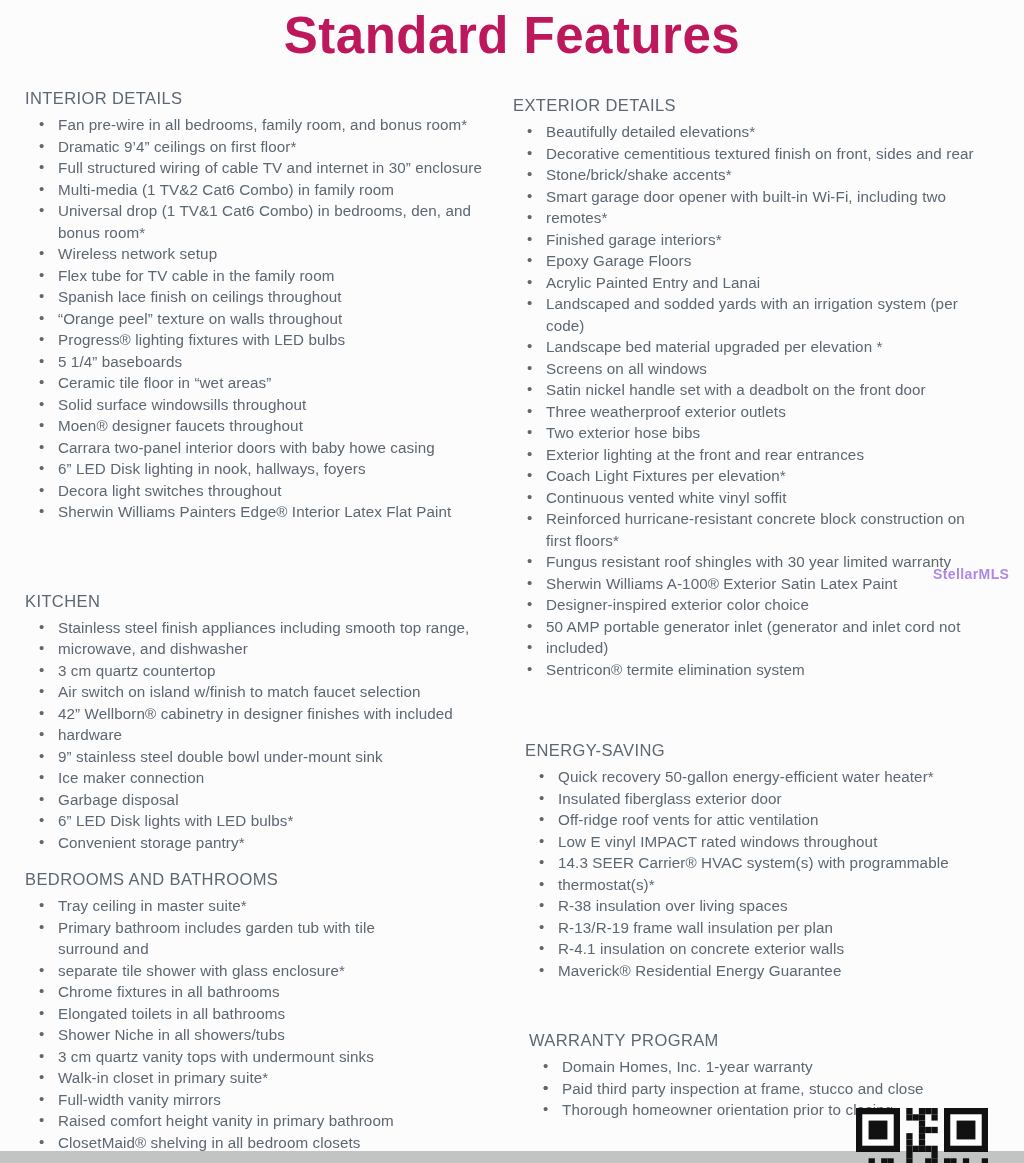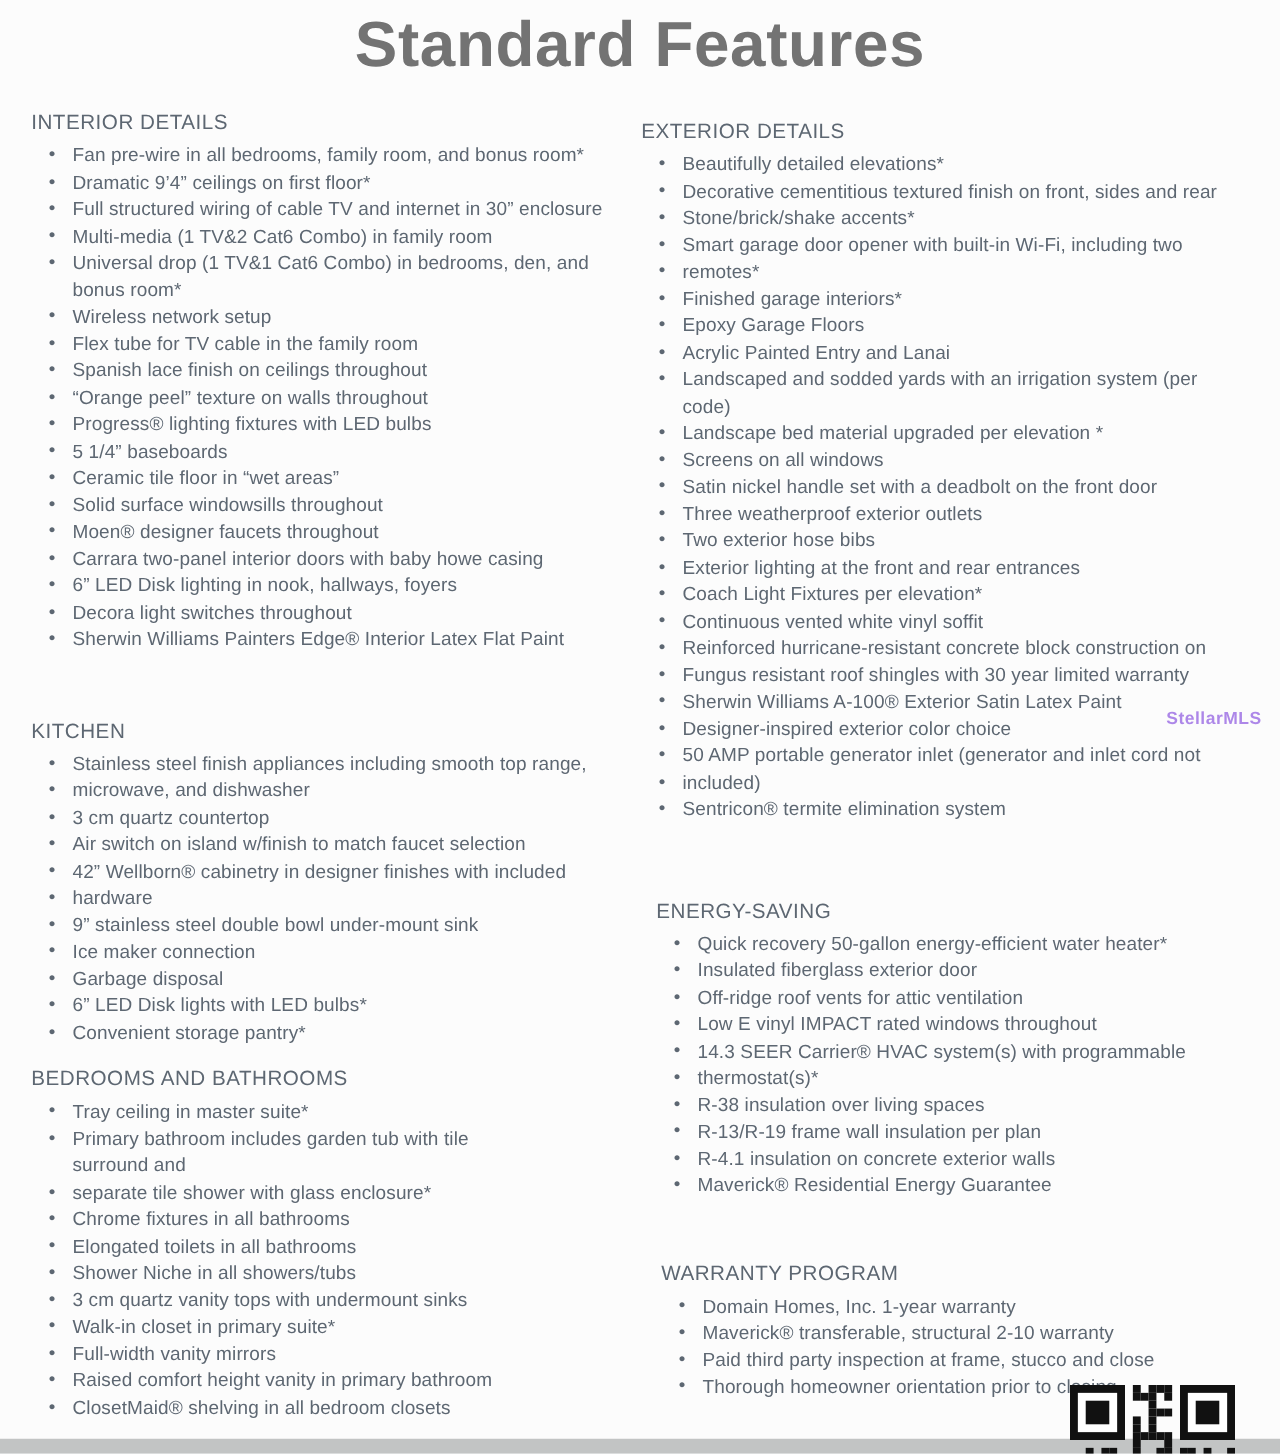--- a/index.html
+++ b/index.html
@@ -6,36 +6,36 @@
   body{
     width:1024px;height:1163px;position:relative;overflow:hidden;
     background:#fcfcfc;
     font-family:"Liberation Sans", sans-serif;
     color:#5d6772;
   }
   .title{
     position:absolute;top:6px;left:0;width:100%;
     text-align:center;margin:0;
     font-size:51px;font-weight:bold;letter-spacing:0.5px;
-    color:#737373;
+    color:#be185d;
   }
   .col{position:absolute;}
   .col-left{left:25px;top:88px;width:484px;}
   .col-right{left:513px;top:95px;width:505px;}
   .section-heading{
     font-size:16.5px;font-weight:400;letter-spacing:0.4px;
     line-height:20px;margin:0 0 6px 0;color:#5d6772;
   }
   .line{
     position:relative;padding-left:33px;
     font-size:15.2px;line-height:21.5px;letter-spacing:0.1px;
     white-space:nowrap;
   }
   .bullet{position:absolute;left:14px;top:-1px;font-size:15px;}
-  .col-left  .section:nth-of-type(2){margin-top:52px;}
+  .col-left  .section:nth-of-type(2){margin-top:68px;}
   .col-left  .section:nth-of-type(3){margin-top:16px;}
   .col-right .section:nth-of-type(2){margin-top:60px;margin-left:12px;}
   .col-right .section:nth-of-type(3){margin-top:49px;margin-left:16px;}
   .watermark{
     position:absolute;left:933px;top:566px;
     font-size:14px;font-weight:bold;letter-spacing:0.4px;
     color:#6d28d9;opacity:0.55;
   }
   .bottom-band{
     position:absolute;left:0;bottom:0;width:1024px;height:12px;
@@ -120,20 +120,21 @@
       <div class="line"><span>code)</span></div>
       <div class="line"><span class="bullet">•</span><span>Landscape bed material upgraded per elevation *</span></div>
       <div class="line"><span class="bullet">•</span><span>Screens on all windows</span></div>
       <div class="line"><span class="bullet">•</span><span>Satin nickel handle set with a deadbolt on the front door</span></div>
       <div class="line"><span class="bullet">•</span><span>Three weatherproof exterior outlets</span></div>
       <div class="line"><span class="bullet">•</span><span>Two exterior hose bibs</span></div>
       <div class="line"><span class="bullet">•</span><span>Exterior lighting at the front and rear entrances</span></div>
       <div class="line"><span class="bullet">•</span><span>Coach Light Fixtures per elevation*</span></div>
       <div class="line"><span class="bullet">•</span><span>Continuous vented white vinyl soffit</span></div>
       <div class="line"><span class="bullet">•</span><span>Reinforced hurricane-resistant concrete block construction on</span></div>
+      <div class="line"><span>first floors*</span></div>
       <div class="line"><span class="bullet">•</span><span>Fungus resistant roof shingles with 30 year limited warranty</span></div>
       <div class="line"><span class="bullet">•</span><span>Sherwin Williams A-100® Exterior Satin Latex Paint</span></div>
       <div class="line"><span class="bullet">•</span><span>Designer-inspired exterior color choice</span></div>
       <div class="line"><span class="bullet">•</span><span>50 AMP portable generator inlet (generator and inlet cord not</span></div>
       <div class="line"><span class="bullet">•</span><span>included)</span></div>
       <div class="line"><span class="bullet">•</span><span>Sentricon® termite elimination system</span></div>
     </section>
     <section class="section">
       <h2 class="section-heading">ENERGY-SAVING</h2>
       <div class="line"><span class="bullet">•</span><span>Quick recovery 50-gallon energy-efficient water heater*</span></div>
@@ -143,21 +144,21 @@
       <div class="line"><span class="bullet">•</span><span>14.3 SEER Carrier® HVAC system(s) with programmable</span></div>
       <div class="line"><span class="bullet">•</span><span>thermostat(s)*</span></div>
       <div class="line"><span class="bullet">•</span><span>R-38 insulation over living spaces</span></div>
       <div class="line"><span class="bullet">•</span><span>R-13/R-19 frame wall insulation per plan</span></div>
       <div class="line"><span class="bullet">•</span><span>R-4.1 insulation on concrete exterior walls</span></div>
       <div class="line"><span class="bullet">•</span><span>Maverick® Residential Energy Guarantee</span></div>
     </section>
     <section class="section">
       <h2 class="section-heading">WARRANTY PROGRAM</h2>
       <div class="line"><span class="bullet">•</span><span>Domain Homes, Inc. 1-year warranty</span></div>
-      <div class="line"><span class="bullet">•</span><span>Maverick® transferable, structural 2-10 warranty</span></div>
+      <div class="line"><span class="bullet">•</span></div>
       <div class="line"><span class="bullet">•</span><span>Paid third party inspection at frame, stucco and close</span></div>
       <div class="line"><span class="bullet">•</span><span>Thorough homeowner orientation prior to closing</span></div>
     </section>
   </div>
 
 <div class="watermark">StellarMLS</div>
 <div class="bottom-band"></div>
 
 <div class="qr">
   <svg id="qr-svg" width="132" height="132" viewBox="0 0 132 132" xmlns="http://www.w3.org/2000/svg">

